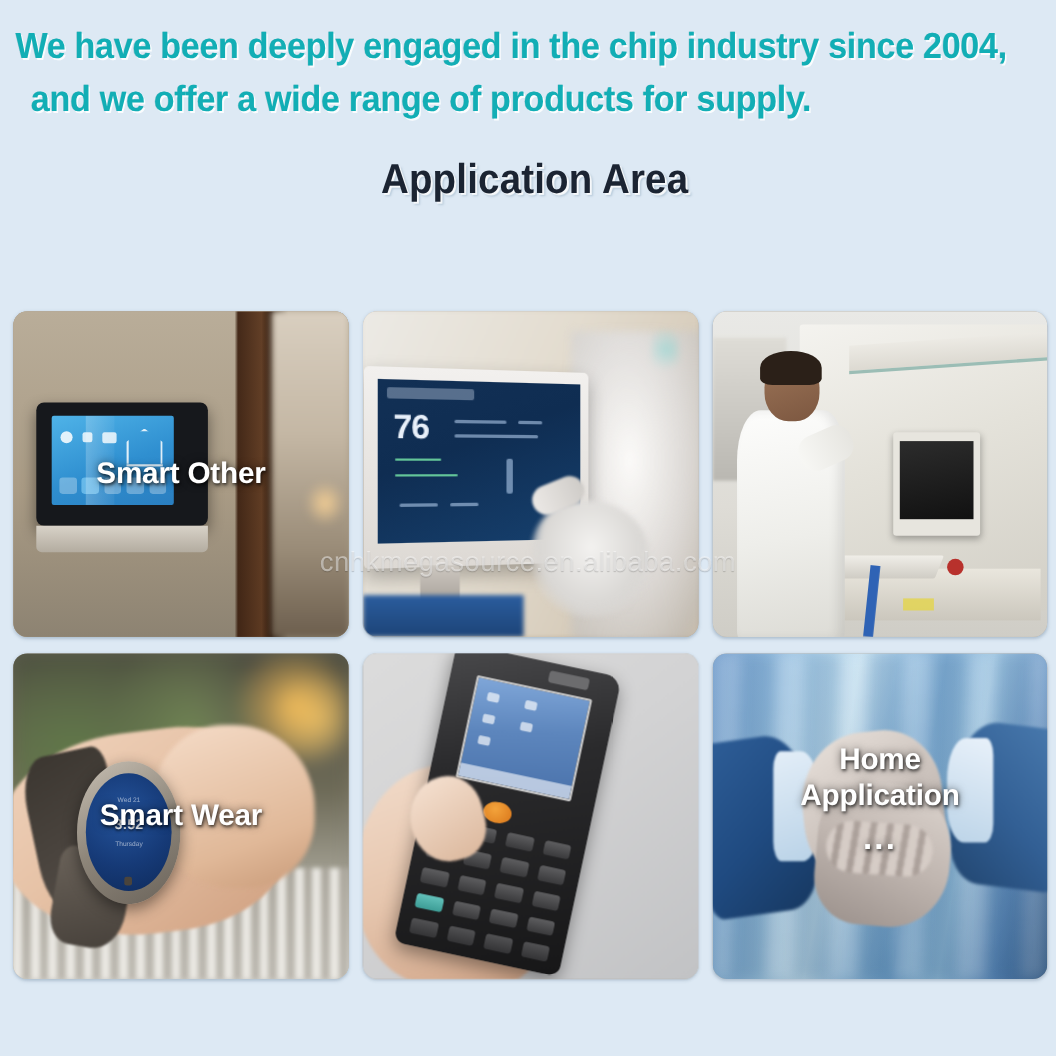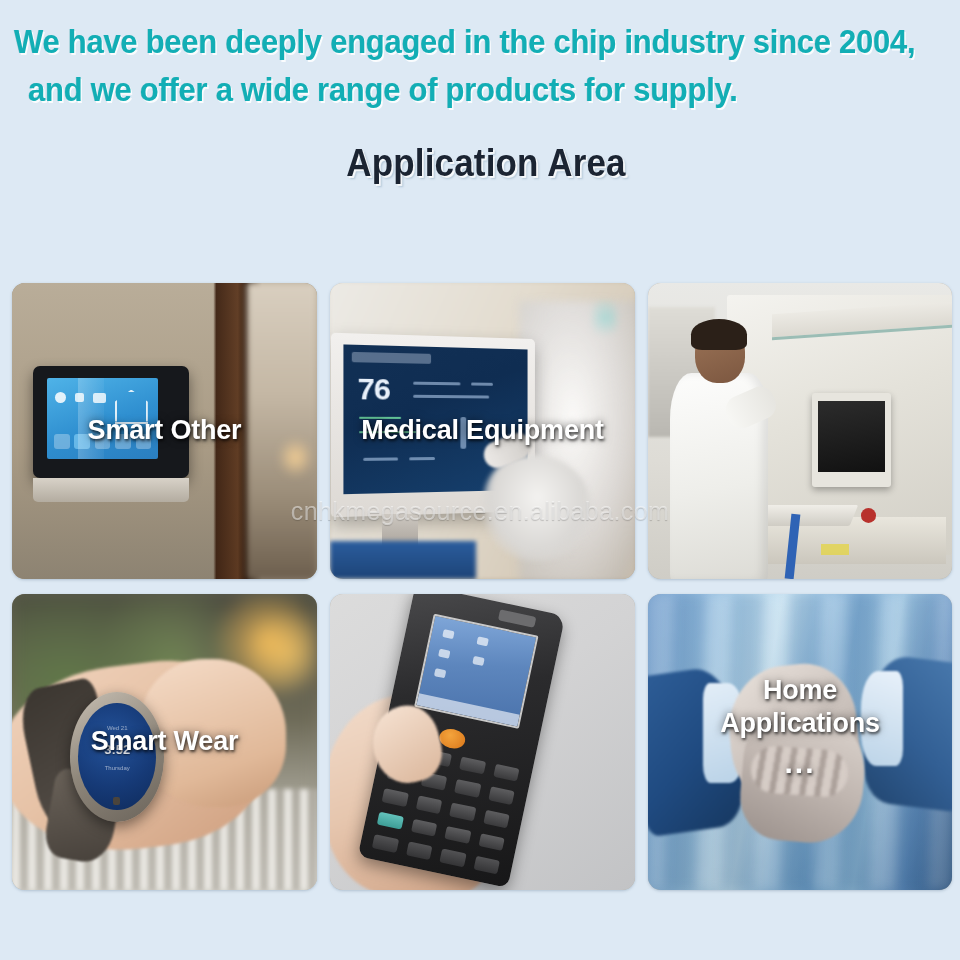--- a/index.html
+++ b/index.html
@@ -628,21 +628,20 @@
           <div class="me-bar" style="left:62%;top:48%;width:3%;height:22%;"></div>
           <div class="me-bar" style="left:10%;top:76%;width:18%;"></div>
           <div class="me-bar" style="left:34%;top:76%;width:14%;"></div>
         </div>
       </div>
       <div class="me-stand"></div>
       <div class="me-blue-cloth"></div>
       <div class="me-hand"></div>
       <div class="me-finger"></div>
     </div>
-    <div class="card-label label-mid">Medical Equipment</div>
   </div>
 
   <div class="card">
     <div class="card-photo photo-industrial">
       <div class="ic-left-rack"></div>
       <div class="ic-machine">
         <div class="ic-top-beam"></div>
       </div>
       <div class="ic-monitor">
         <div class="ic-monitor-screen"></div>
@@ -728,20 +727,20 @@
       <div class="oa-sleeve-l"></div>
       <div class="oa-sleeve-r"></div>
       <div class="oa-cuff-l"></div>
       <div class="oa-cuff-r"></div>
       <div class="oa-hand-a"></div>
       <div class="oa-hand-b"></div>
       <div class="oa-fingers"></div>
     </div>
     <div class="card-label label-other">
       <span>Home</span><br>
-      <span>Applications</span>
+      <span>Application</span>
       <span class="oa-dots">...</span>
     </div>
   </div>
 
 </div>
 
 <div class="watermark">cnhkmegasource.en.alibaba.com</div>
 
 </body></html>

